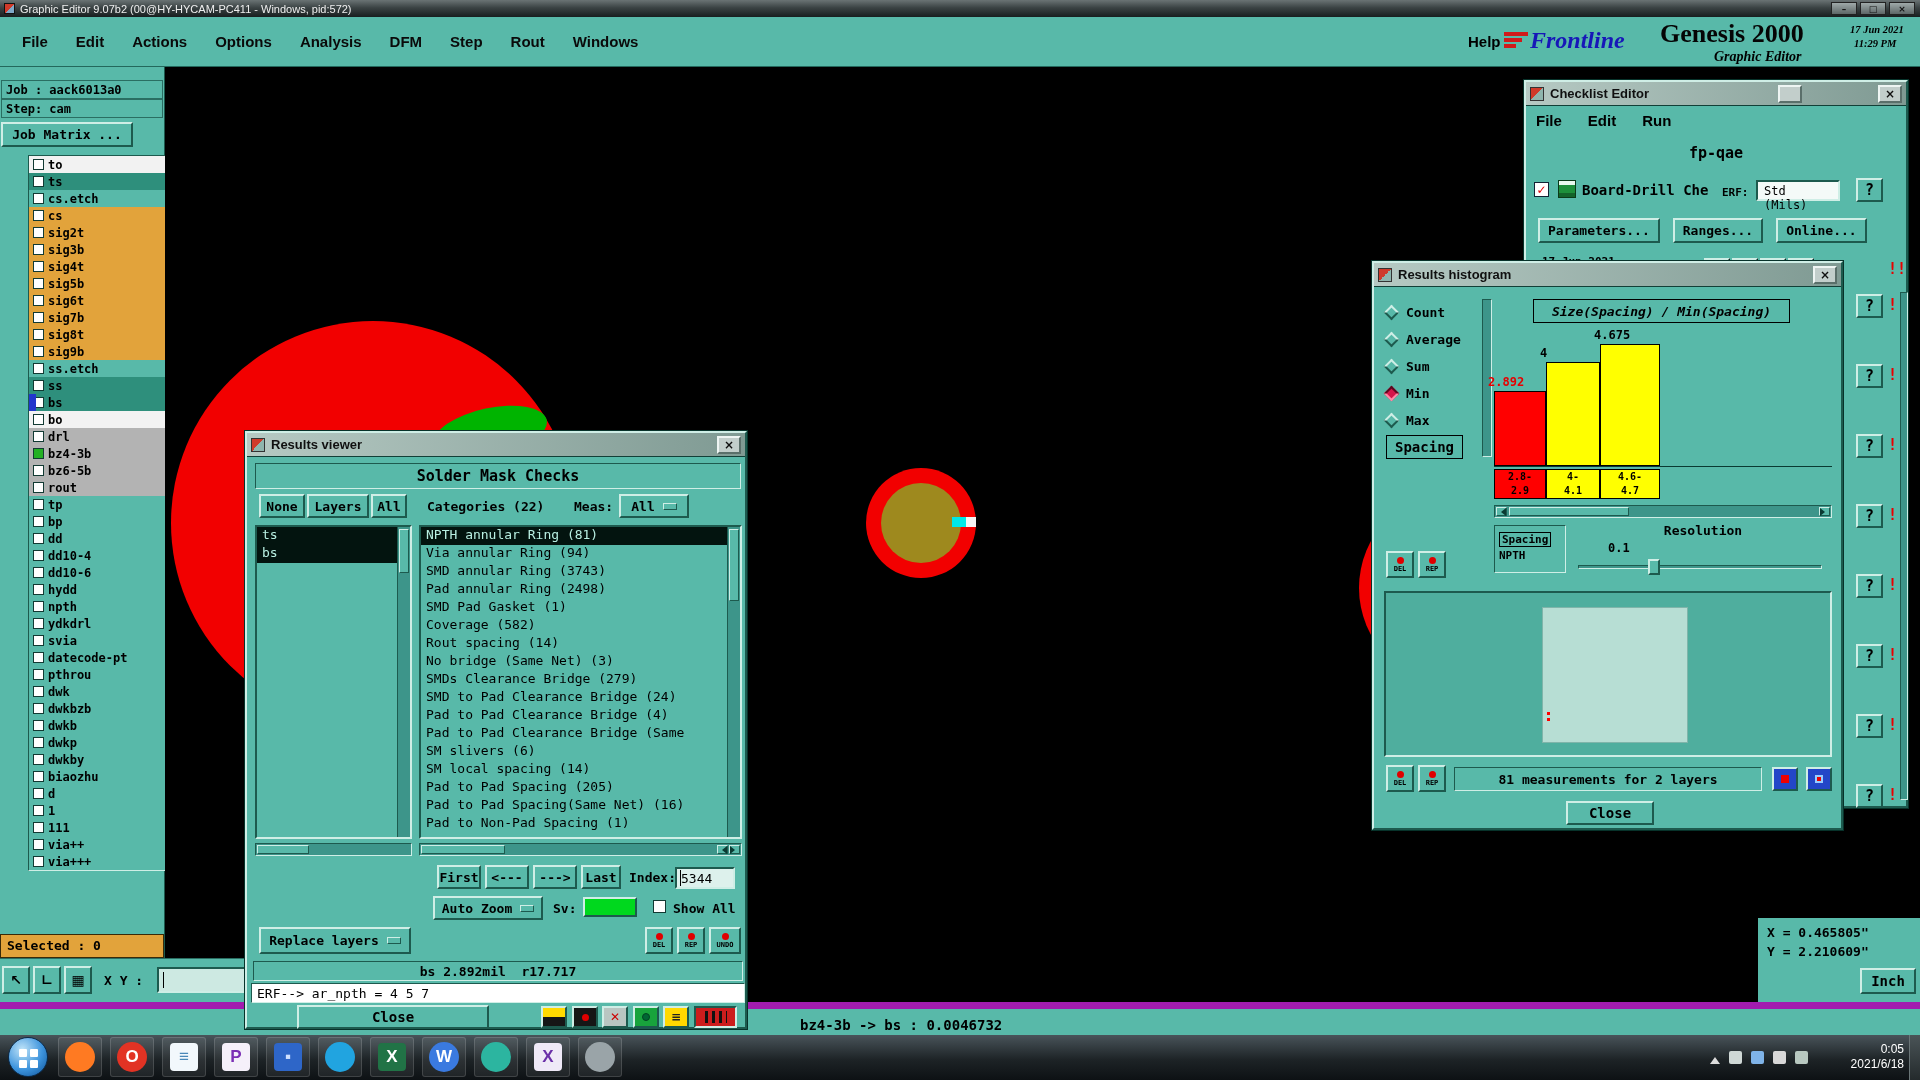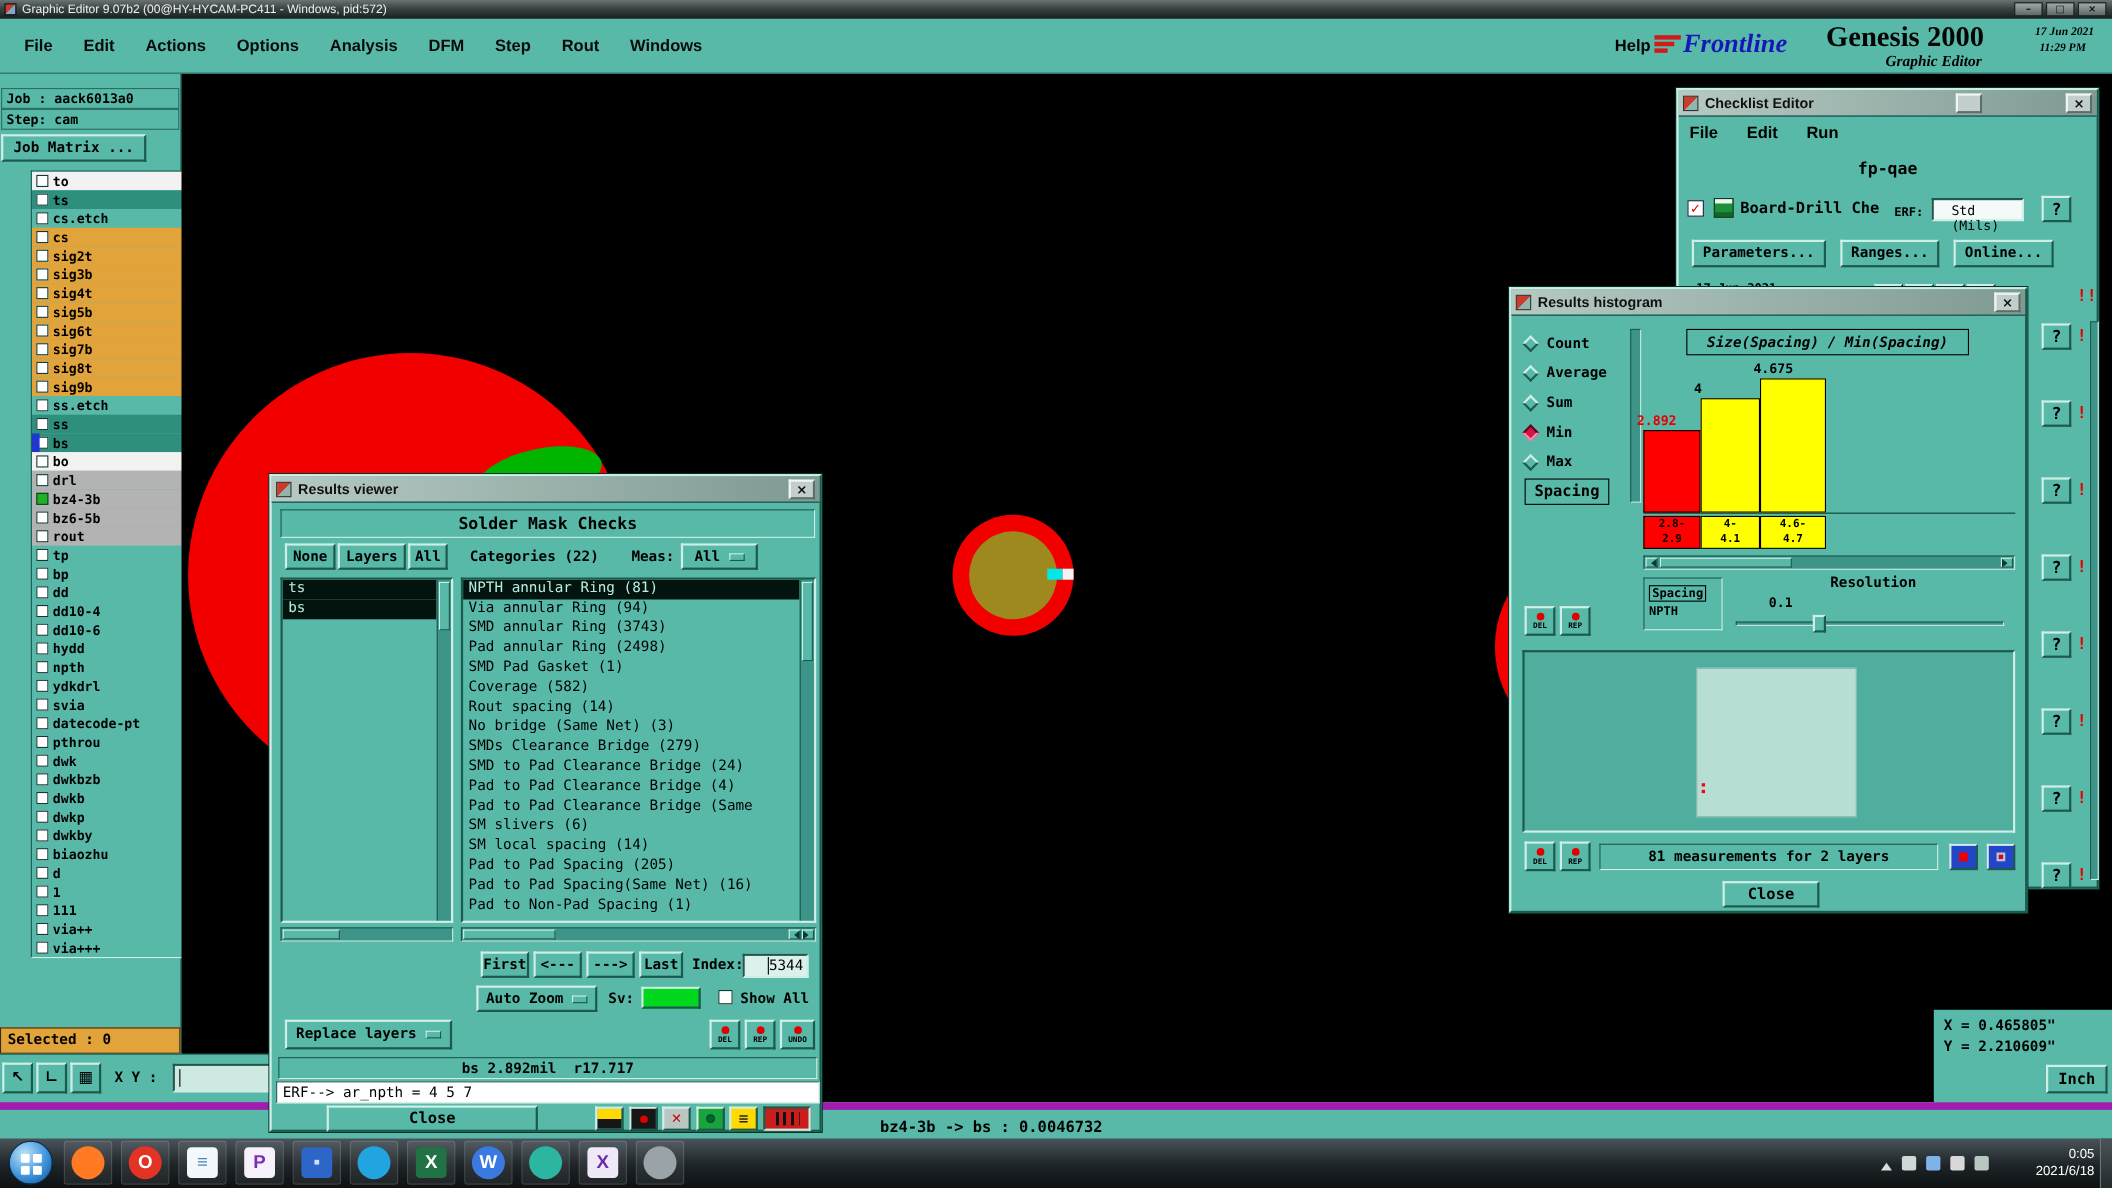--- a/index.html
+++ b/index.html
@@ -392,21 +392,21 @@
     <div id="cl-menus" class="flex" style="position:absolute;left:10px;top:30px;">
         <div class="cl-menu">File</div>
         <div class="cl-menu">Edit</div>
         <div class="cl-menu">Run</div>
       </div>
     <div style="position:absolute;left:0;top:62px;width:100%;text-align:center;font:bold 15px 'DejaVu Sans Mono';">fp-qae</div>
     <div style="position:absolute;left:8px;top:100px;width:15px;height:15px;background:#fff;border:1px solid #123;display:flex;align-items:center;justify-content:center;color:#d00;font:bold 12px 'DejaVu Sans',sans-serif;">✓</div>
     <div style="position:absolute;left:32px;top:98px;width:18px;height:18px;background:#1d8f3a;border:1px solid #0a3a18;box-shadow:inset 0 4px 0 #e8f8ee, inset 0 -4px 0 #13632a;"></div>
     <div style="position:absolute;left:56px;top:100px;font:bold 14px 'DejaVu Sans Mono';">Board-Drill Che</div>
     <div style="position:absolute;left:196px;top:104px;font:bold 11px 'DejaVu Sans Mono';">ERF:</div>
-    <div class="s2" style="position:absolute;left:230px;top:98px;width:84px;height:21px;background:#f4faf8;font:12px 'DejaVu Sans Mono';padding:2px 16px;">Std (Mils)</div>
+    <div class="s2" style="position:absolute;left:230px;top:98px;width:84px;height:21px;background:#f4faf8;font:12px 'DejaVu Sans Mono';padding:2px 6px;">Std (Mils)</div>
     <div class="btn r2 cl-q" style="top:96px;">?</div>
     <div id="cl-buttons" class="flex" style="position:absolute;left:12px;top:136px;">
         <div class="btn r2 cl-btn">Parameters...</div>
         <div class="btn r2 cl-btn">Ranges...</div>
         <div class="btn r2 cl-btn">Online...</div>
       </div>
     <div style="position:absolute;left:16px;top:172px;font:bold 11px 'DejaVu Sans Mono';line-height:15px;">
       <div>17 Jun 2021</div>
       <div>11:49 PM - 0:00:01</div>
     </div>
@@ -508,21 +508,21 @@
       <div class="harrow" style="right:1px;">
           <div class="tri-r"></div>
         </div>
     </div>
 
     <div class="btn r2" style="position:absolute;left:190px;top:432px;width:44px;height:24px;">First</div>
     <div class="btn r2" style="position:absolute;left:238px;top:432px;width:44px;height:24px;">&lt;---</div>
     <div class="btn r2" style="position:absolute;left:286px;top:432px;width:44px;height:24px;">---&gt;</div>
     <div class="btn r2" style="position:absolute;left:334px;top:432px;width:40px;height:24px;">Last</div>
     <div style="position:absolute;left:382px;top:437px;font:bold 13px 'DejaVu Sans Mono';">Index:</div>
-    <div class="s2" style="position:absolute;left:428px;top:434px;width:60px;height:22px;background:#ddf1ec;display:flex;align-items:center;padding-left:21px;font:13px 'DejaVu Sans Mono';">
+    <div class="s2" style="position:absolute;left:428px;top:434px;width:60px;height:22px;background:#ddf1ec;display:flex;align-items:center;padding-left:3px;font:13px 'DejaVu Sans Mono';">
       <span class="caret"></span>
         <span>5344</span>
     </div>
 
     <div class="btn r2" style="position:absolute;left:186px;top:463px;width:110px;height:24px;">
       <span>Auto Zoom</span>
         <span class="dd-ind"></span>
     </div>
     <div style="position:absolute;left:306px;top:468px;font:bold 13px 'DejaVu Sans Mono';">Sv:</div>
     <div class="r2" style="position:absolute;left:336px;top:464px;width:54px;height:20px;background:#00d81e;"></div>

